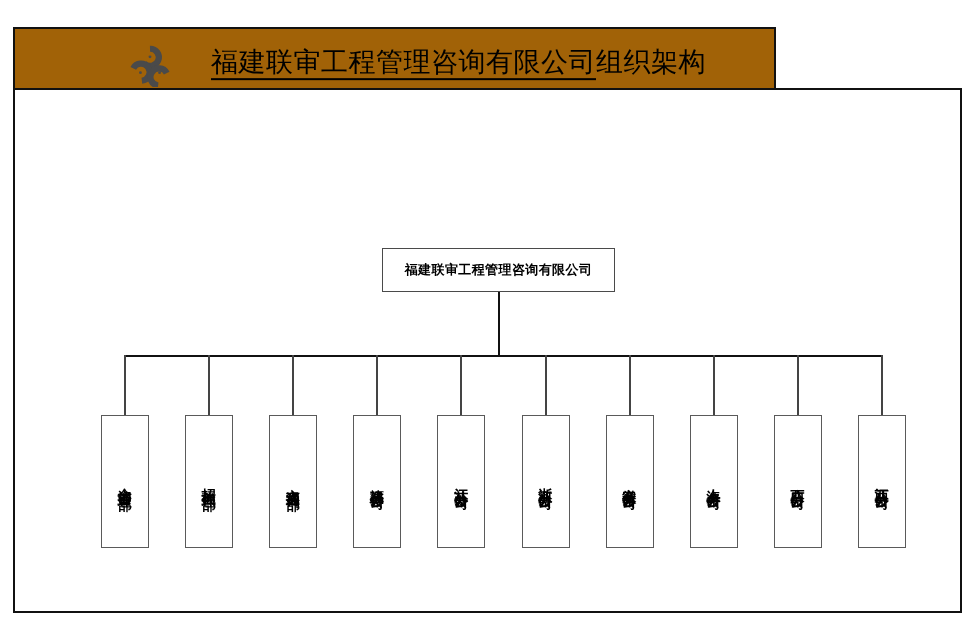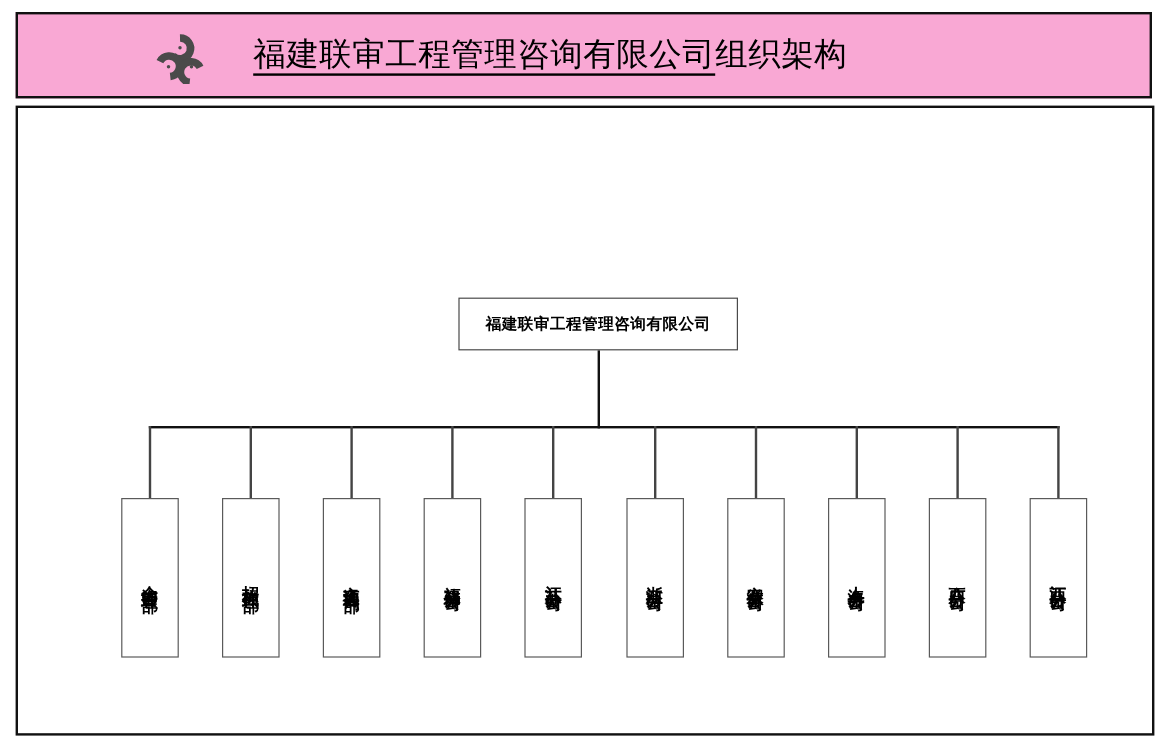--- a/index.html
+++ b/index.html
@@ -18,26 +18,26 @@
     width: 975px;
     height: 623px;
     background: #ffffff;
     overflow: hidden;
   }
 
   
   #header-frame {
     position: absolute;
     left: 13px;
-    top: 10px;
-    width: 947px;
+    top: 27px;
+    width: 763px;
     height: 72px;
     border: 2px solid #111111;
     box-sizing: border-box;
-    background: #f9a8d4;
+    background: #a16207;
     display: flex;
     align-items: center;
   }
 
   #brand-logo {
     position: absolute;
     left: 106px;
     top: 14px;
     width: 58px;
     height: 44px;

